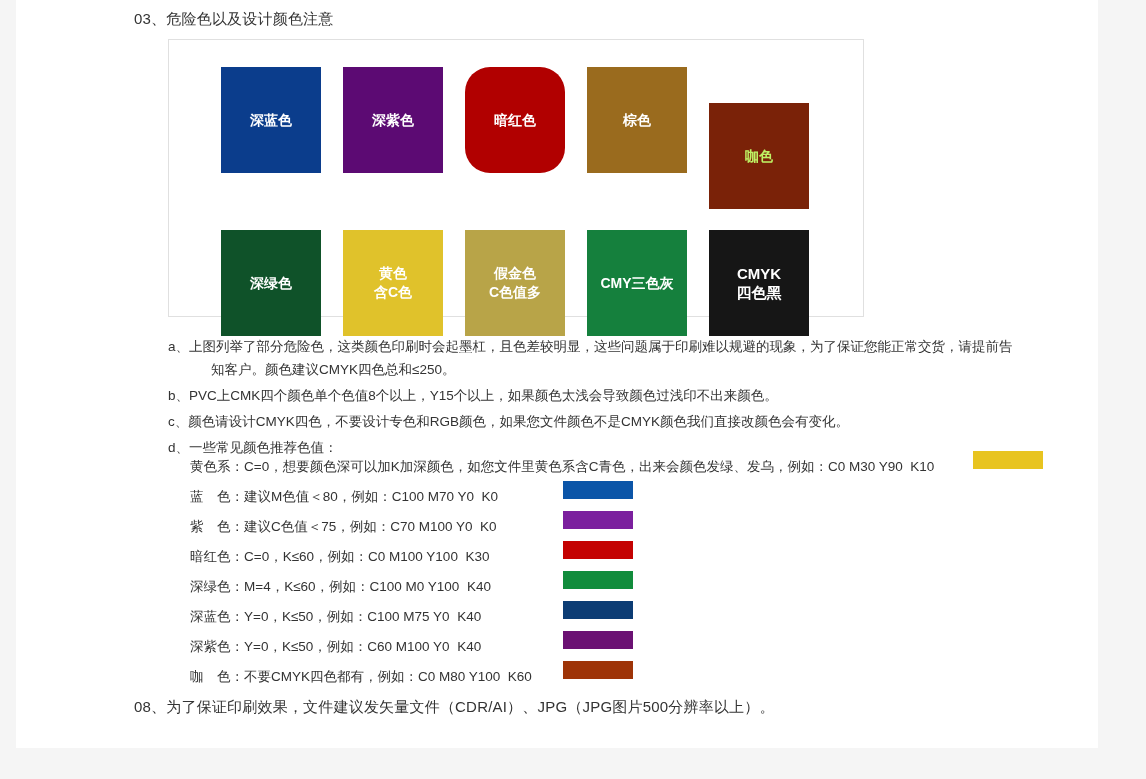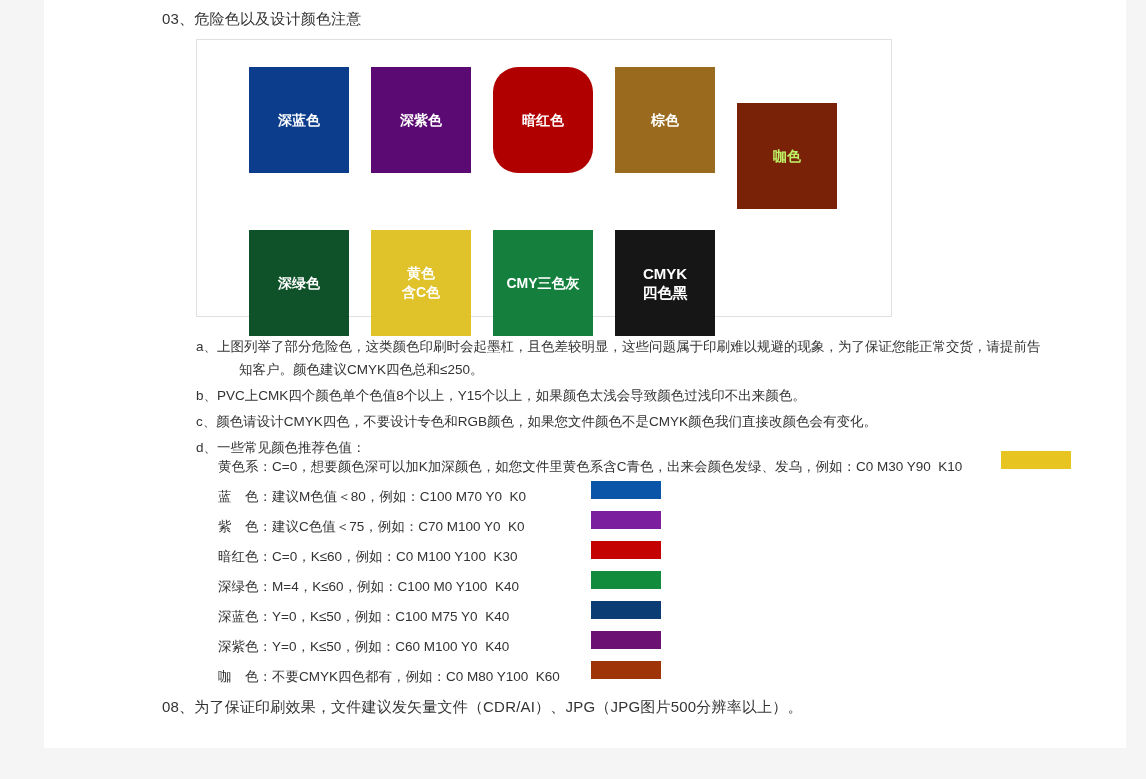--- a/index.html
+++ b/index.html
@@ -15,21 +15,21 @@
     overflow: hidden;
   }
   .page {
     position: relative;
     width: 1146px;
     height: 779px;
     background: #f5f5f5;
   }
   .sheet {
     position: absolute;
-    left: 44px;
+    left: 16px;
     top: 0;
     width: 1082px;
     height: 748px;
     background: #ffffff;
   }
   .section-title {
     position: absolute;
     font-size: 15px;
     color: #333;
     letter-spacing: 0.2px;
@@ -140,20 +140,22 @@
           <div class="swatch" style="background:#0b3d8c;color:#ffffff;">深蓝色</div>
           <div class="swatch" style="background:#5c0a73;color:#ffffff;text-align:right;">深紫色</div>
           <div class="swatch" style="background:#b10000;color:#ffffff;border-radius:25px;">暗红色</div>
           <div class="swatch" style="background:#9a6b1e;color:#ffffff;">棕色</div>
           <div class="swatch" style="background:#7a2208;color:#bef264;margin-top:36px;">咖色</div>
         </div>
         <div class="swatch-row">
           <div class="swatch" style="background:#0f5229;color:#ffffff;">深绿色</div>
           <div class="swatch" style="background:#e0c22b;color:#ffffff;">黄色
 含C色</div>
+          <div class="swatch" style="background:#b8a448;color:#ffffff;">假金色
+C色值多</div>
           <div class="swatch" style="background:#15803d;color:#ffffff;">CMY三色灰</div>
           <div class="swatch" style="background:#161616;color:#ffffff;font-size:15px;">CMYK
 四色黑</div>
         </div>
       </div>
     </div>
 
     <div class="notes">
       <div class="note-line">
         <span class="note-label">a、</span>

